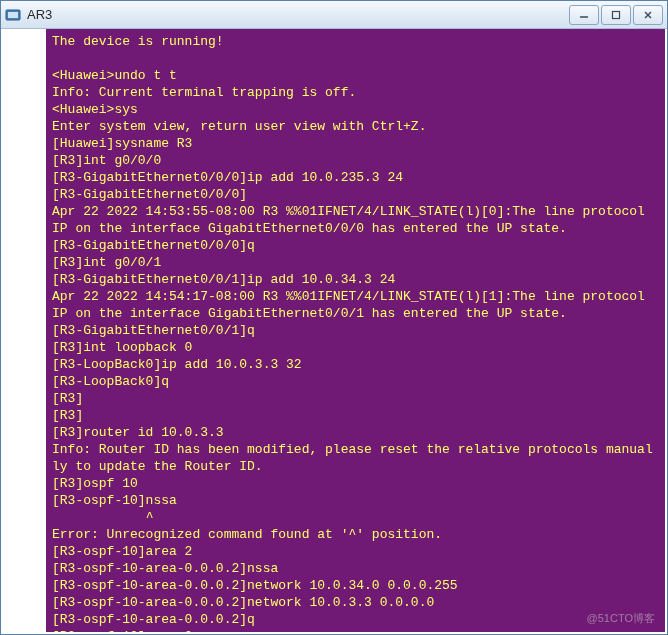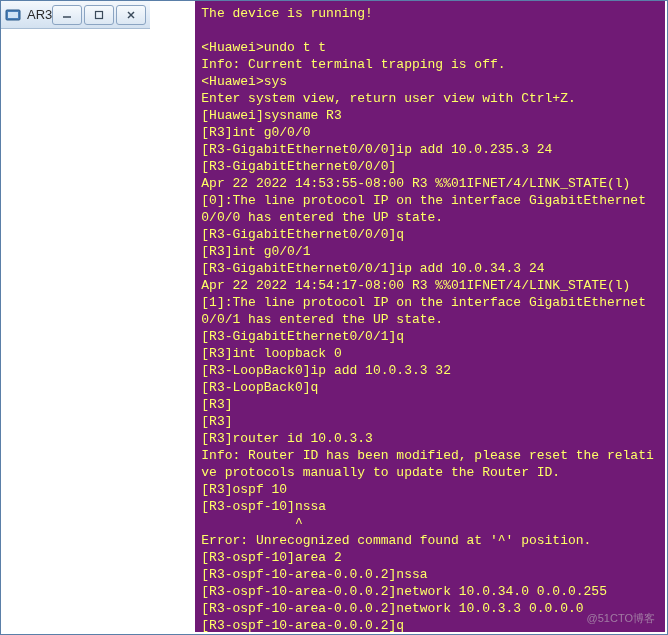--- a/index.html
+++ b/index.html
@@ -10,21 +10,21 @@
     height: 635px;
     overflow: hidden;
     position: relative;
   }
   .window {
     width: 668px;
     height: 635px;
     border: 1px solid #5a7fa8;
     background: #fff;
     display: flex;
-    flex-direction: row;
+    flex-direction: column;
   }
   .titlebar {
     height: 28px;
     background: linear-gradient(to bottom, #f4f8fc 0%, #e2ecf7 50%, #d3e1f0 100%);
     border-bottom: 1px solid #a8bdd4;
     display: flex;
     align-items: center;
     padding: 0 4px;
   }
   .title-icon {

